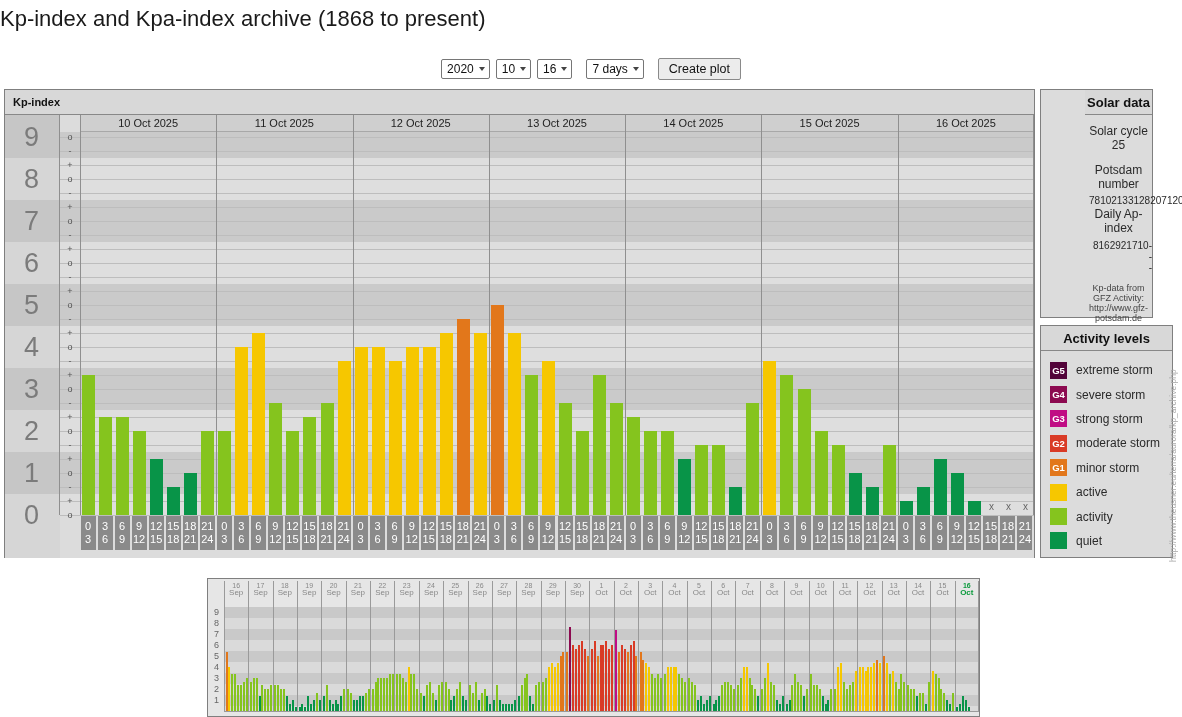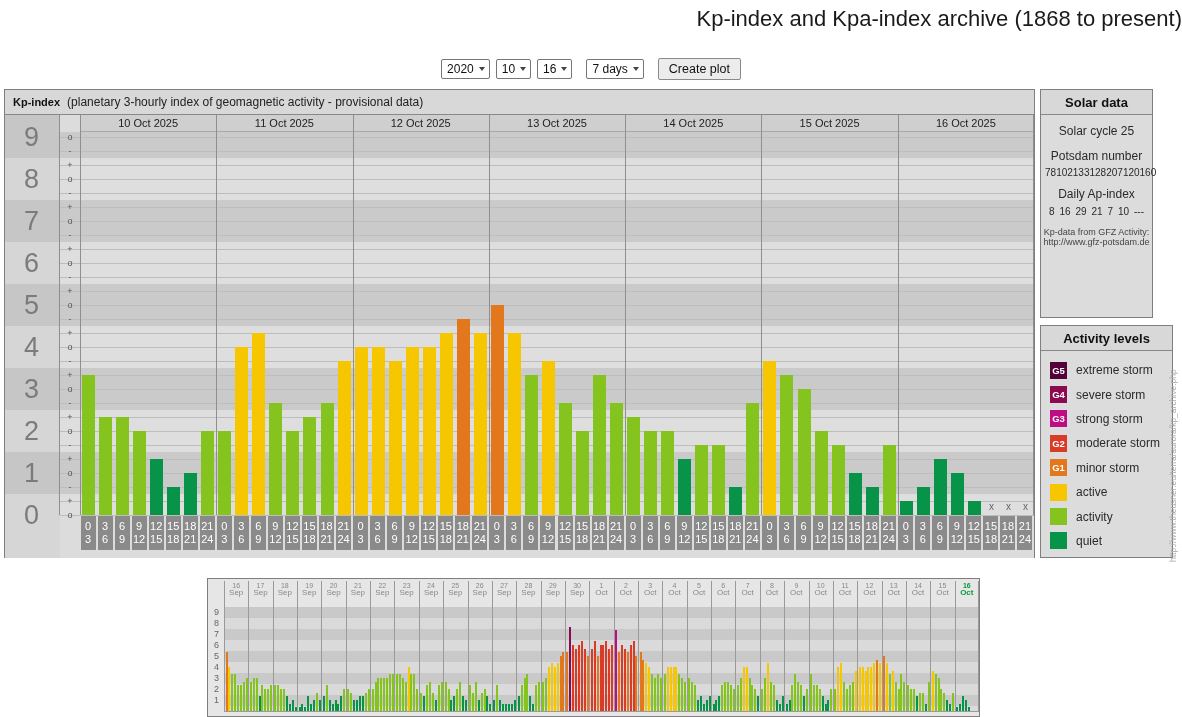--- a/index.html
+++ b/index.html
@@ -1,19 +1,19 @@
 <!DOCTYPE html>
 <html><head>
 <meta charset="utf-8">
 <style>
   html,body{margin:0;padding:0;background:#fff;width:1182px;height:717px;overflow:hidden;
     font-family:"Liberation Sans",sans-serif;-webkit-font-smoothing:antialiased;}
   .abs{position:absolute;}
   #page{position:relative;width:1182px;height:717px;}
-  #title{top:6px;left:0;width:1182px;text-align:right;font-size:22px;color:#1a1a1a;}
+  #title{top:6px;left:0;width:1182px;text-align:left;font-size:22px;color:#1a1a1a;}
   #controls{top:58px;left:0;width:1182px;display:flex;justify-content:center;align-items:center;gap:6px;}
   .sel{display:inline-flex;align-items:center;height:18px;border:1px solid #767676;border-radius:2px;
     background:#fff;padding:0 4px 0 5px;font-size:12px;color:#111;cursor:default;}
   .sel .car{width:0;height:0;border-left:3.5px solid transparent;border-right:3.5px solid transparent;
     border-top:4px solid #444;margin-left:5px;}
   .btn{height:20px;border:1px solid #8a8a8a;border-radius:2px;background:#ececec;font-size:12.5px;
     color:#111;padding:0 10px;margin-left:8px;display:inline-flex;align-items:center;}
   .panel{border:1px solid #7f7f7f;background:#dcdcdc;box-sizing:border-box;}
   .phead{height:25px;border-bottom:1px solid #888;background:#d8d8d8;display:flex;align-items:center;box-sizing:border-box;}
   #kp-panel{left:4px;top:89px;width:1031px;height:469px;}
@@ -25,21 +25,21 @@
   .thirdline{position:absolute;height:1px;background:#bdbdbd;}
   .daysep{position:absolute;width:1px;background:#8f8f8f;}
   .datehdr{position:absolute;top:0;height:17px;font-size:11px;color:#222;text-align:center;line-height:17px;
     background:#cfcfcf;border-bottom:1px solid #a8a8a8;box-sizing:border-box;}
   .kpnum{position:absolute;left:0;width:53px;text-align:center;font-size:27px;color:#7b7b7b;}
   .sublab{position:absolute;left:55px;width:20px;text-align:center;font-size:9px;color:#555;}
   .bar{position:absolute;}
   .hourbox{position:absolute;background:#8a8a8a;color:#fff;font-size:11px;line-height:13px;
     text-align:center;padding-top:4px;box-sizing:border-box;height:34px;}
   .xmark{position:absolute;font-size:10px;color:#666;text-align:center;}
-  #solar-panel{left:1040px;top:89px;width:113px;height:229px;}
+  #solar-panel{left:1040px;top:89px;width:113px;height:229px;padding-left:44px;}
   #solar-panel .phead,#act-panel .phead{justify-content:center;font-weight:bold;font-size:13px;color:#111;}
   .solar-line{font-size:12px;color:#2a2a2a;text-align:center;}
   .numrow{display:flex;justify-content:space-between;font-size:10px;color:#2a2a2a;}
   #act-panel{left:1040px;top:325px;width:133px;height:233px;}
   .act-row{display:flex;align-items:center;height:24.4px;padding-left:9px;}
   .chip{width:17px;height:17px;display:flex;align-items:center;justify-content:center;
     color:#fff;font-size:9.5px;font-weight:bold;flex:0 0 17px;}
   .act-label{font-size:12px;color:#2a2a2a;margin-left:9px;}
   #watermark{left:1168px;top:562px;width:258px;transform:rotate(-90deg);transform-origin:0 0;
     font-size:8.5px;color:#a9a9a9;white-space:nowrap;}
@@ -77,21 +77,20 @@
     <span class="sel" style="margin-left:8px;">
         <span>7 days</span>
         <span class="car"></span>
       </span>
     <span class="btn">Create plot</span>
   </div>
 
   <div class="abs panel" id="kp-panel">
     <div class="phead">
       <span id="kp-head-title">Kp-index</span>
-      <span id="kp-head-sub">(planetary 3-hourly index of geomagnetic activity - provisional data)</span>
     </div>
     <div id="kp-body">
         <div class="band" style="left: 0px; width: 55px; top: 379px; height: 64px; background: rgb(214, 214, 214);"></div>
         <div class="band" style="left: 55px; width: 974px; top: 379px; height: 21px; background: rgb(222, 222, 222);"></div>
         <div class="band" style="left: 0px; width: 55px; top: 337px; height: 42px; background: rgb(198, 198, 198);"></div>
         <div class="band" style="left: 55px; width: 974px; top: 337px; height: 42px; background: rgb(202, 202, 202);"></div>
         <div class="band" style="left: 0px; width: 55px; top: 295px; height: 42px; background: rgb(214, 214, 214);"></div>
         <div class="band" style="left: 55px; width: 974px; top: 295px; height: 42px; background: rgb(222, 222, 222);"></div>
         <div class="band" style="left: 0px; width: 55px; top: 253px; height: 42px; background: rgb(198, 198, 198);"></div>
         <div class="band" style="left: 55px; width: 974px; top: 253px; height: 42px; background: rgb(202, 202, 202);"></div>
@@ -470,21 +469,21 @@
           <div>24</div>
         </div>
       </div>
   </div>
 
   <div class="abs panel" id="solar-panel">
     <div class="phead">Solar data</div>
     <div style="padding-top:9px;">
       <div class="solar-line" style="margin-bottom:11px;">Solar cycle 25</div>
       <div class="solar-line" style="margin-bottom:4px;">Potsdam number</div>
-      <div class="numrow" id="sunspot-values" style="padding:0 4px;margin-bottom:9px;text-align:right;">
+      <div class="numrow" id="sunspot-values" style="padding:0 4px;margin-bottom:1px;text-align:right;">
           <span>78</span>
           <span>102</span>
           <span>133</span>
           <span>128</span>
           <span>207</span>
           <span>120</span>
           <span>160</span>
         </div>
       <div class="solar-line" style="margin-bottom:5px;">Daily Ap-index</div>
       <div class="numrow" id="ap-values" style="padding:0 8px;margin-bottom:10px;">

